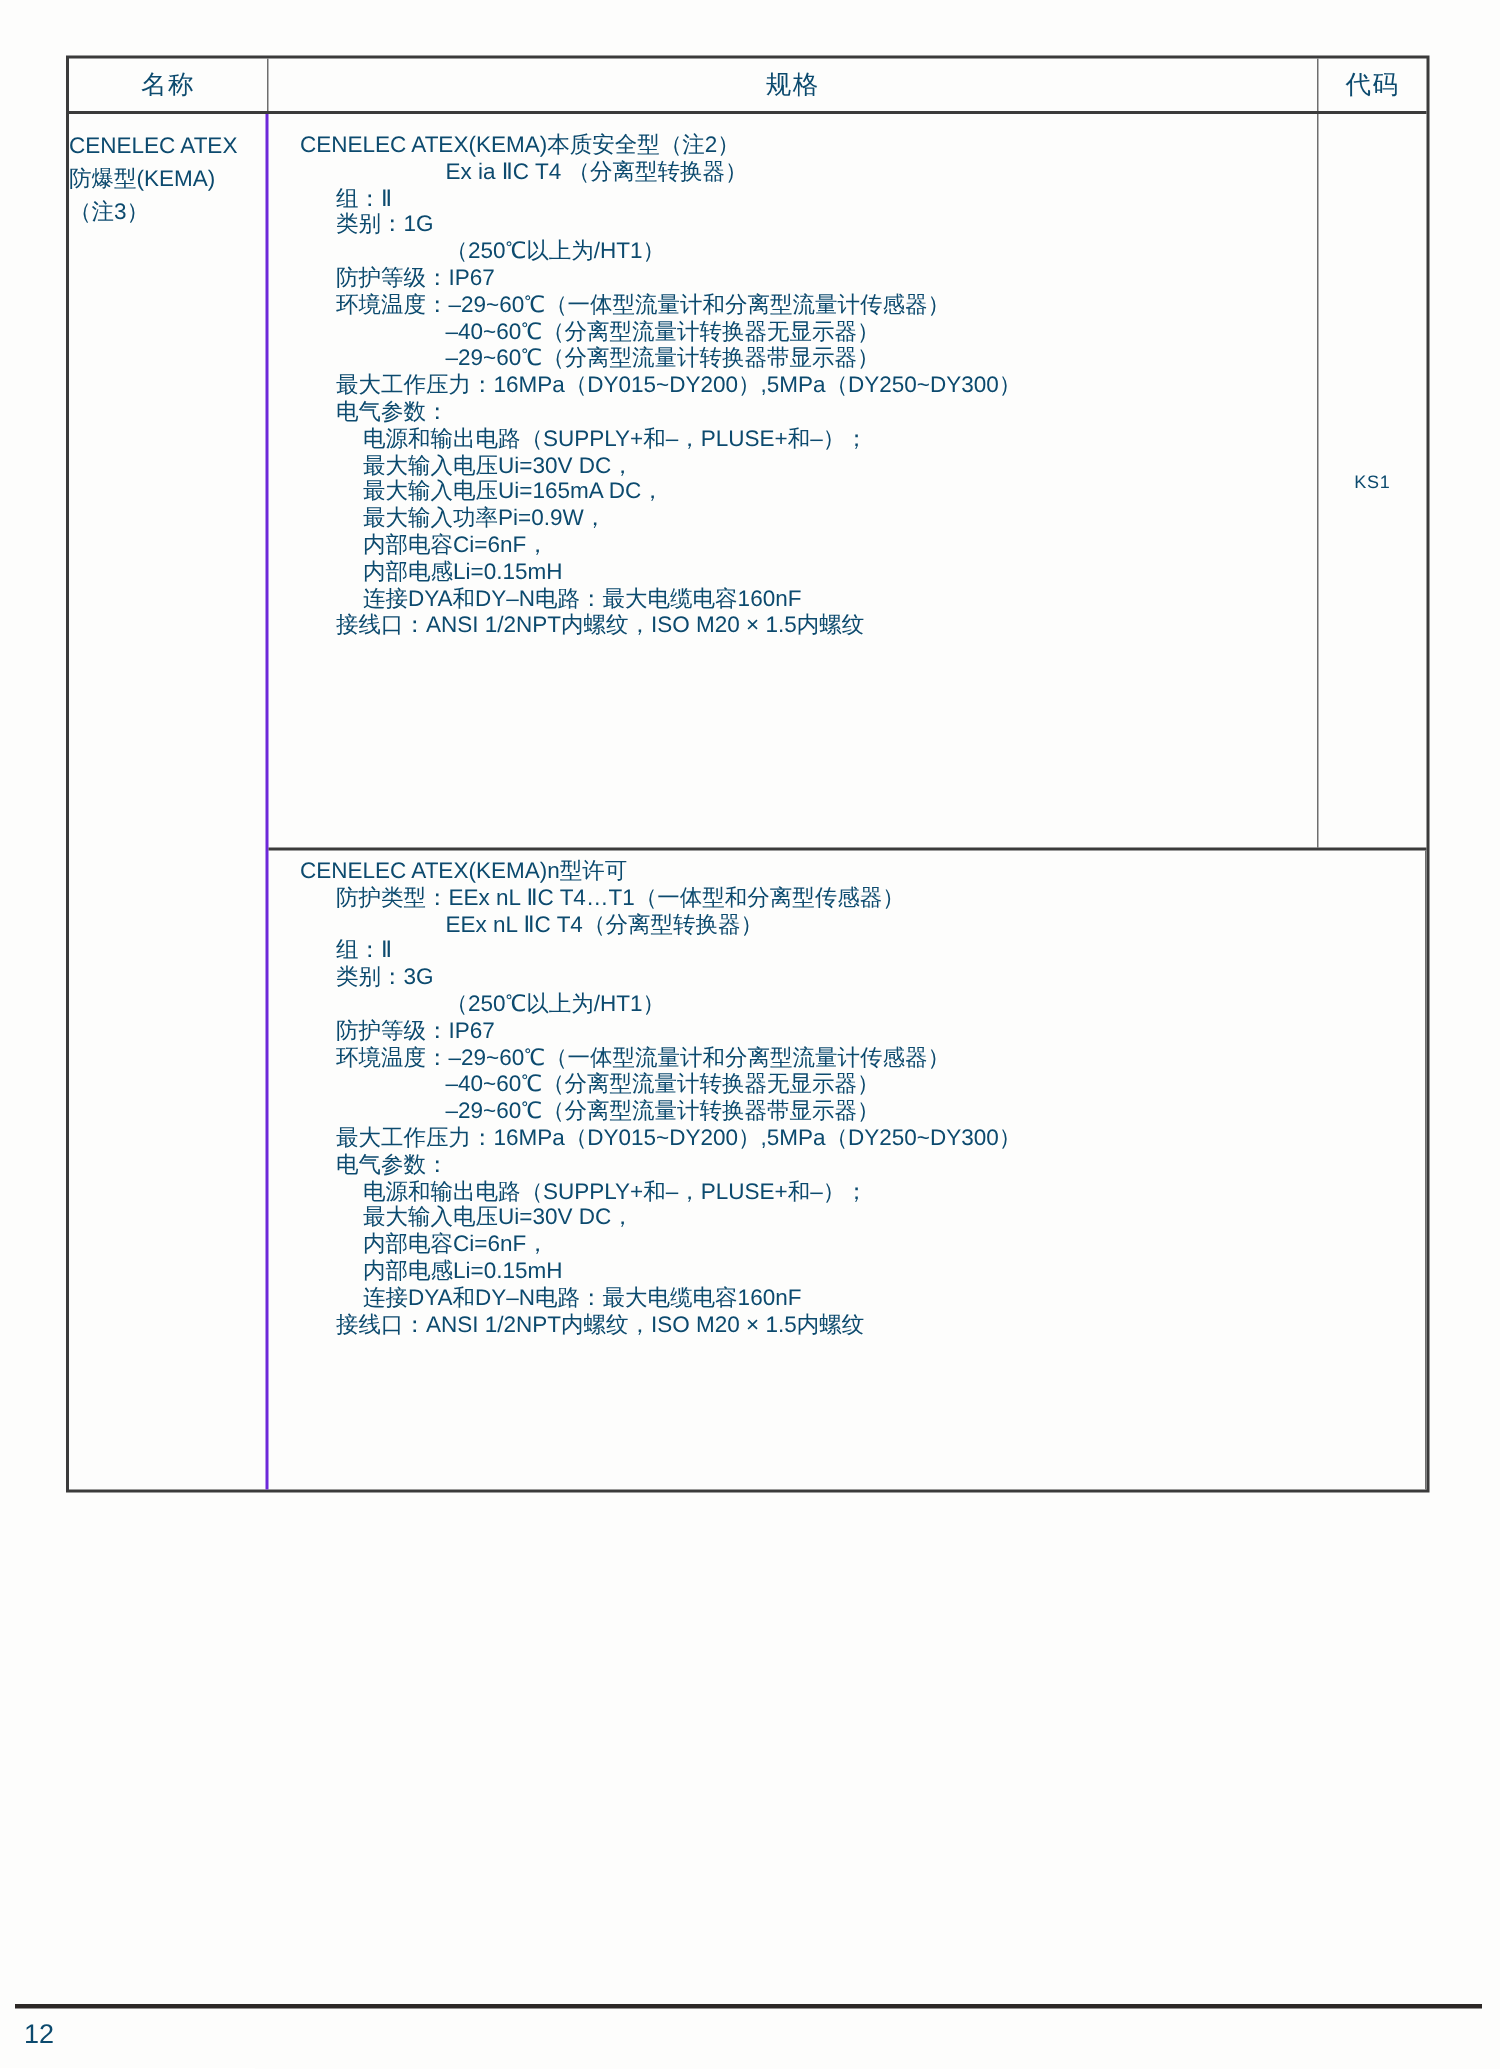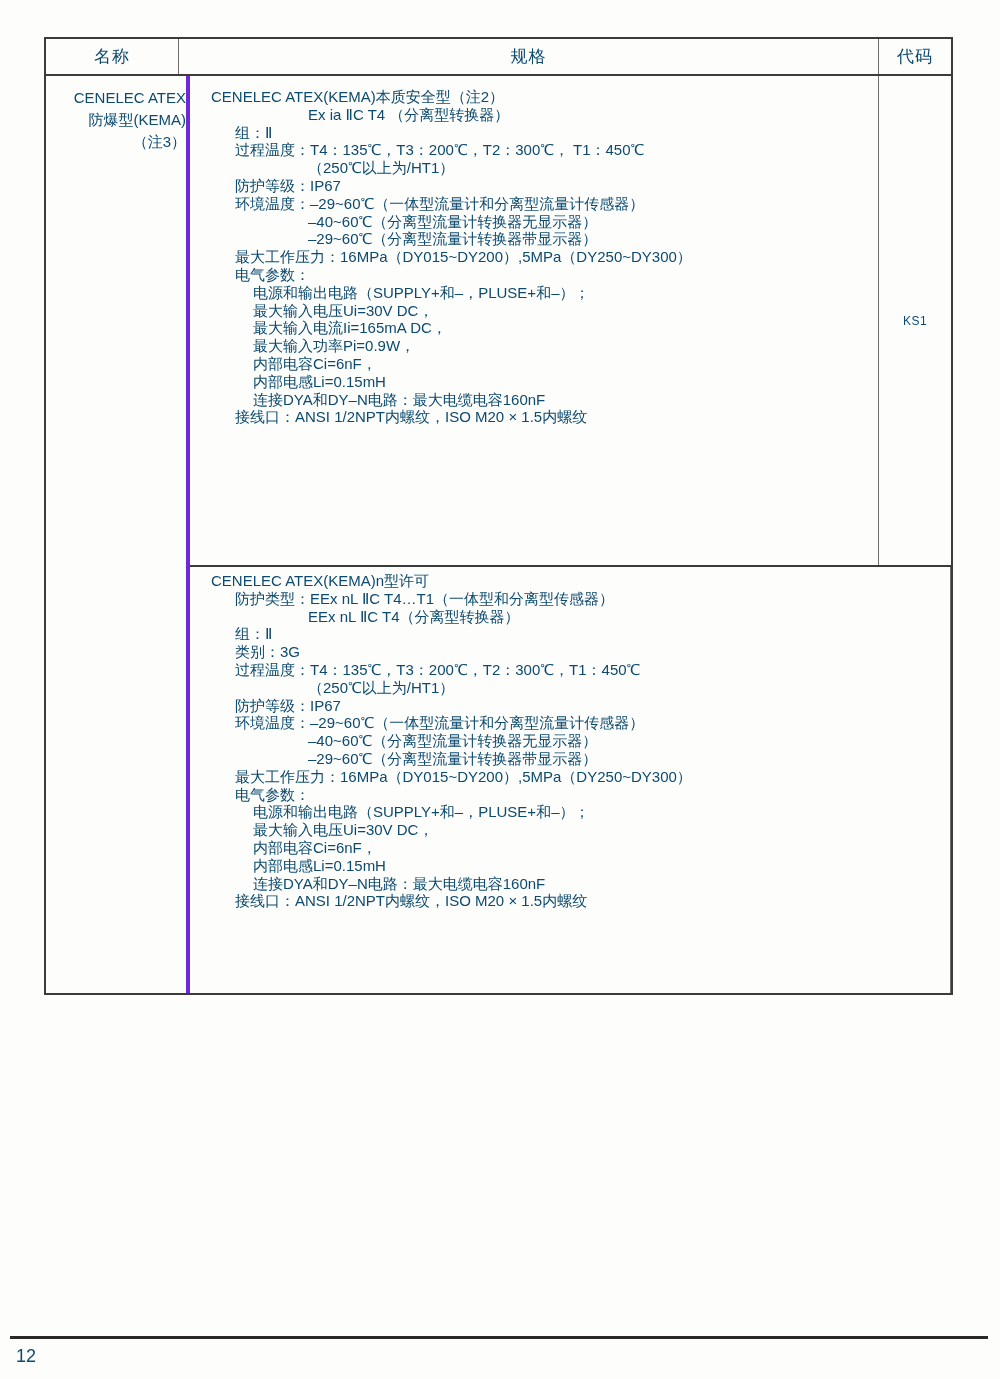--- a/index.html
+++ b/index.html
@@ -20,23 +20,23 @@
     background:transparent;
   }
   .header-row { display:flex; height:35px; flex:none; border-bottom:2px solid #3b3b3b; box-sizing:content-box; }
   .hcell { display:flex; align-items:center; justify-content:center; font-size:17px; letter-spacing:1px; box-sizing:border-box; }
   .hcell-name { width:133px; border-right:1px solid #6e6e6e; }
   .hcell-spec { flex:1; border-right:1px solid #6e6e6e; }
   .hcell-code { width:72px; }
 
   .tbody { flex:1; display:flex; min-height:0; }
   .name-cell {
-    width:144px; flex:none;
-    border-right:4px solid #6d28d9; box-sizing:border-box;
-    text-align:right; padding-top:11px;
+    width:133px; flex:none;
+    border-right:2px solid #6d28d9; box-sizing:border-box;
+    text-align:left; padding-top:11px;
     font-size:15px; line-height:22px;
   }
   .rows { flex:1; display:flex; flex-direction:column; min-width:0; }
   .trow { display:flex; box-sizing:border-box; min-height:0; }
   .trow-1 { height:489px; flex:none; }
   .trow-2 { flex:1; border-top:2px solid #3b3b3b; }
   .spec-cell {
     flex:1; border-right:1px solid #6e6e6e; box-sizing:border-box;
     font-size:15px; line-height:17.8px; overflow:hidden;
   }
@@ -77,48 +77,47 @@
         <div>（注3）</div>
       </div>
 
       <div class="rows">
 
         <div class="trow trow-1">
           <div class="spec-cell">
               <div class="spec-line indent-0">CENELEC ATEX(KEMA)本质安全型（注2）</div>
               <div class="spec-line indent-3">Ex ia ⅡC T4 （分离型转换器）</div>
               <div class="spec-line indent-1">组：Ⅱ</div>
-              <div class="spec-line indent-1">过程温度：T4：135℃，T3：200℃，T2：300℃， T1：450℃</div>
+              <div class="spec-line indent-1">类别：1G</div>
               <div class="spec-line indent-3">（250℃以上为/HT1）</div>
               <div class="spec-line indent-1">防护等级：IP67</div>
               <div class="spec-line indent-1">环境温度：–29~60℃（一体型流量计和分离型流量计传感器）</div>
               <div class="spec-line indent-3">–40~60℃（分离型流量计转换器无显示器）</div>
               <div class="spec-line indent-3">–29~60℃（分离型流量计转换器带显示器）</div>
               <div class="spec-line indent-1">最大工作压力：16MPa（DY015~DY200）,5MPa（DY250~DY300）</div>
               <div class="spec-line indent-1">电气参数：</div>
               <div class="spec-line indent-2">电源和输出电路（SUPPLY+和–，PLUSE+和–）；</div>
               <div class="spec-line indent-2">最大输入电压Ui=30V DC，</div>
-              <div class="spec-line indent-2">最大输入电流Ii=165mA DC，</div>
+              <div class="spec-line indent-2">最大输入电压Ui=165mA DC，</div>
               <div class="spec-line indent-2">最大输入功率Pi=0.9W，</div>
               <div class="spec-line indent-2">内部电容Ci=6nF，</div>
               <div class="spec-line indent-2">内部电感Li=0.15mH</div>
               <div class="spec-line indent-2">连接DYA和DY–N电路：最大电缆电容160nF</div>
               <div class="spec-line indent-1">接线口：ANSI 1/2NPT内螺纹，ISO M20 × 1.5内螺纹</div>
             </div>
           <div class="code-cell">KS1</div>
         </div>
 
         <div class="trow trow-2">
           <div class="spec-cell">
               <div class="spec-line indent-0">CENELEC ATEX(KEMA)n型许可</div>
               <div class="spec-line indent-1">防护类型：EEx nL ⅡC T4…T1（一体型和分离型传感器）</div>
               <div class="spec-line indent-3">EEx nL ⅡC T4（分离型转换器）</div>
               <div class="spec-line indent-1">组：Ⅱ</div>
               <div class="spec-line indent-1">类别：3G</div>
-              <div class="spec-line indent-1">过程温度：T4：135℃，T3：200℃，T2：300℃，T1：450℃</div>
               <div class="spec-line indent-3">（250℃以上为/HT1）</div>
               <div class="spec-line indent-1">防护等级：IP67</div>
               <div class="spec-line indent-1">环境温度：–29~60℃（一体型流量计和分离型流量计传感器）</div>
               <div class="spec-line indent-3">–40~60℃（分离型流量计转换器无显示器）</div>
               <div class="spec-line indent-3">–29~60℃（分离型流量计转换器带显示器）</div>
               <div class="spec-line indent-1">最大工作压力：16MPa（DY015~DY200）,5MPa（DY250~DY300）</div>
               <div class="spec-line indent-1">电气参数：</div>
               <div class="spec-line indent-2">电源和输出电路（SUPPLY+和–，PLUSE+和–）；</div>
               <div class="spec-line indent-2">最大输入电压Ui=30V DC，</div>
               <div class="spec-line indent-2">内部电容Ci=6nF，</div>

